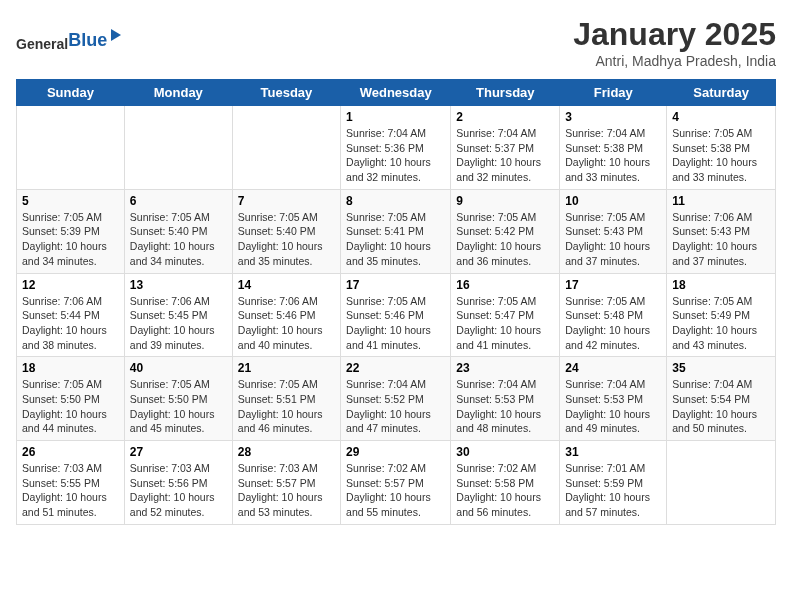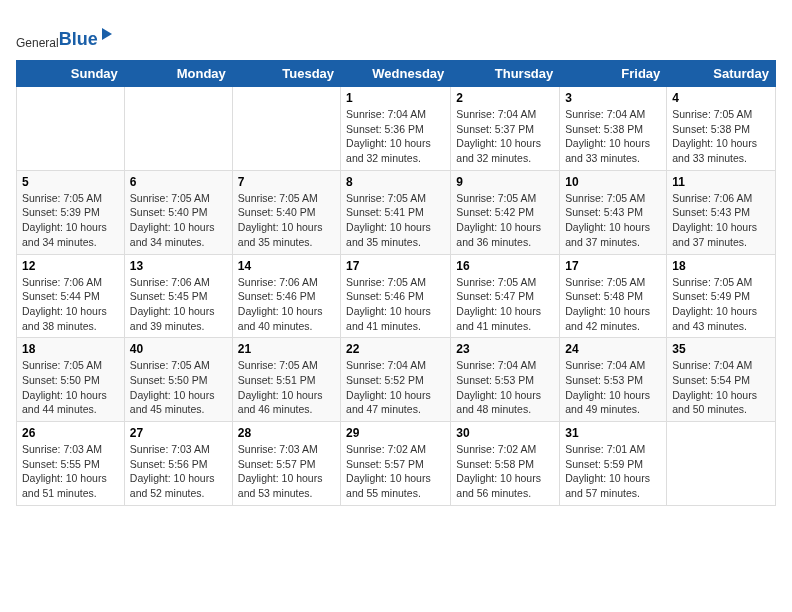--- a/index.html
+++ b/index.html
@@ -19,22 +19,22 @@
     .logo {
       display: flex;
       flex-direction: column;
       align-items: flex-start;
     }
     .logo-text {
       display: flex;
       align-items: center;
     }
     .logo-general {
-      font-size: 12px;
-      font-weight: normal;
+      font-size: 14px;
+      font-weight: bold;
       color: #333;
       margin-top: 20px;
     }
     .logo-blue {
       font-size: 18px;
       font-weight: bold;
       color: #1a5fa8;
       margin-top: 12px;
     }
     .logo-arrow {
@@ -59,21 +59,21 @@
       color: #555;
     }
     .calendar {
       width: 100%;
       border-collapse: collapse;
       border: 1px solid #ccc;
     }
     .calendar th {
       background-color: #1a5fa8;
       color: white;
-      text-align: right;
+      text-align: center;
       padding: 5px 6px;
       font-size: 13px;
       border: 1px solid #1a5fa8;
     }
     .calendar td {
       vertical-align: top;
       padding: 4px 5px;
       border: 1px solid #ddd;
       width: 113px;
       min-height: 80px;
@@ -104,20 +104,24 @@
 </head>
 <body>
 
 <div class="header">
   <div class="logo">
     <div class="logo-text">
       <span class="logo-general">General</span>
       <span class="logo-blue">Blue</span>
       <div class="logo-arrow"></div>
     </div>
+  </div>
+  <div class="title-section">
+    <div class="month-title">January 2025</div>
+    <div class="location">Antri, Madhya Pradesh, India</div>
   </div>
 </div>
 
 <table class="calendar">
   <thead>
     <tr>
       <th>Sunday</th>
       <th>Monday</th>
       <th>Tuesday</th>
       <th>Wednesday</th>

